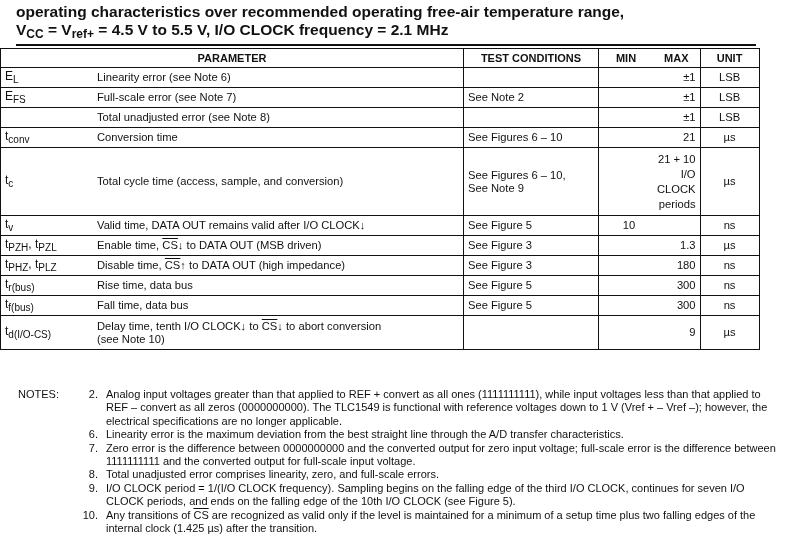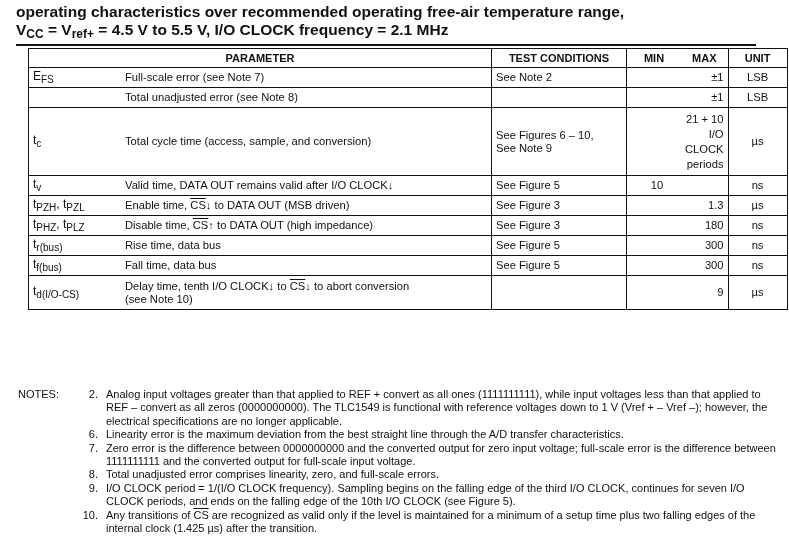--- a/index.html
+++ b/index.html
@@ -1,20 +1,20 @@
 <!DOCTYPE html>
 <html><head>
 <meta charset="utf-8">
 <style>
   html, body { margin: 0; padding: 0; background: #ffffff; }
   body { width: 789px; height: 557px; position: relative; overflow: hidden; font-family: "Liberation Sans", sans-serif; color: #111; }
   .title { position: absolute; left: 16px; top: 3px; font-weight: bold; font-size: 15.5px; line-height: 18px; }
   .title sub { font-size: 12px; vertical-align: -3px; }
   .rule { position: absolute; left: 16px; top: 44px; width: 740px; height: 2px; background: #111; }
-  table.spec { position: absolute; left: 28px; top: 48px; border-collapse: collapse; font-size: 11.2px; }
+  table.spec { position: absolute; left: 0; top: 48px; border-collapse: collapse; font-size: 11.2px; }
   table.spec td, table.spec th { border: 1.5px solid #111; padding: 0 4px; height: 18px; line-height: 13px; }
   table.spec th { font-weight: bold; text-align: center; font-size: 11px; }
   td.sym { border-right: none !important; width: 84px; font-size: 12px; }
   td.param { border-left: none !important; width: 362px; }
   td.sym sub { font-size: 10px; vertical-align: -3px; }
   td.test { width: 126px; }
   td.min { border-right: none !important; width: 40px; padding-left: 10px !important; text-align:center; }
   td.max { border-left: none !important; width: 36px; text-align: right; }
   td.unit { width: 50px; text-align: center; }
   th.mincell { border-right: none !important; text-align: center; }
@@ -41,34 +41,50 @@
       <tr>
     <th colspan="2">PARAMETER</th>
     <th>TEST CONDITIONS</th>
     <th class="mincell">MIN</th>
     <th class="maxcell">MAX</th>
     <th>UNIT</th>
   </tr>
   </tbody>
     <tbody id="rows">
       <tr style="height: 20px;">
+        <td class="sym"><span>E</span><sub>L</sub></td>
+        <td class="param"><span>Linearity error (see Note 6)</span></td>
+        <td class="test"></td>
+        <td class="min"></td>
+        <td class="max">±1</td>
+        <td class="unit">LSB</td>
+      </tr>
+      <tr style="height: 20px;">
         <td class="sym"><span>E</span><sub>FS</sub></td>
         <td class="param"><span>Full-scale error (see Note 7)</span></td>
         <td class="test">See Note 2</td>
         <td class="min"></td>
         <td class="max">±1</td>
         <td class="unit">LSB</td>
       </tr>
       <tr style="height: 20px;">
         <td class="sym"></td>
         <td class="param"><span>Total unadjusted error (see Note 8)</span></td>
         <td class="test"></td>
         <td class="min"></td>
         <td class="max">±1</td>
         <td class="unit">LSB</td>
+      </tr>
+      <tr style="height: 20px;">
+        <td class="sym"><span>t</span><sub>conv</sub></td>
+        <td class="param"><span>Conversion time</span></td>
+        <td class="test">See Figures 6 – 10</td>
+        <td class="min"></td>
+        <td class="max">21</td>
+        <td class="unit">µs</td>
       </tr>
       <tr style="height: 68px;">
         <td class="sym"><span>t</span><sub>c</sub></td>
         <td class="param"><span>Total cycle time (access, sample, and conversion)</span></td>
         <td class="test" style="white-space: normal; width: 110px; padding-right: 20px;">See Figures 6 – 10, See Note 9</td>
         <td class="min"></td>
         <td class="max" style="white-space: normal; line-height: 15px;">21 + 10 I/O CLOCK periods</td>
         <td class="unit">µs</td>
       </tr>
       <tr style="height: 20px;">

